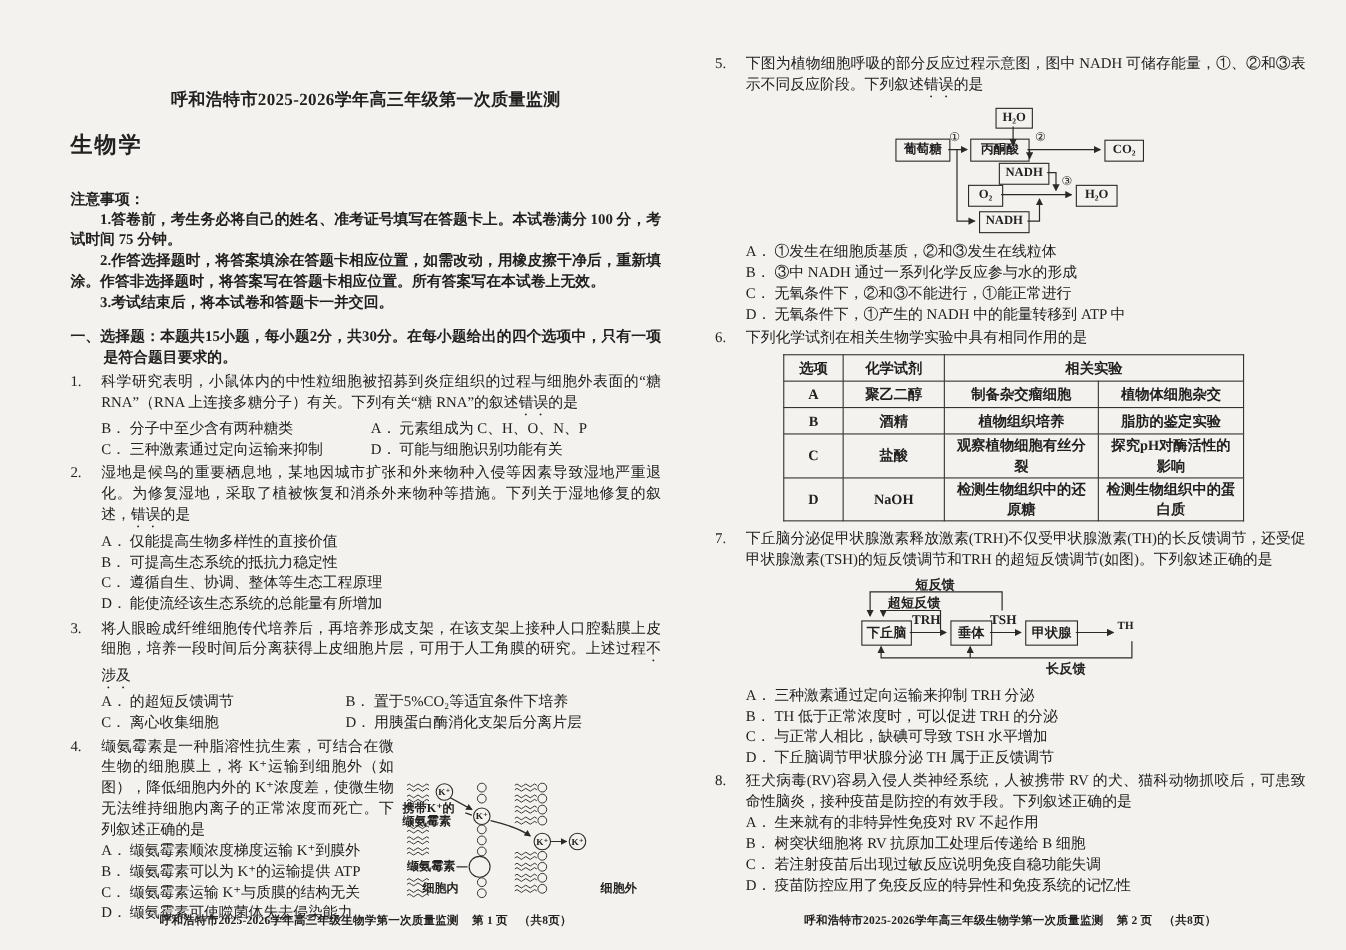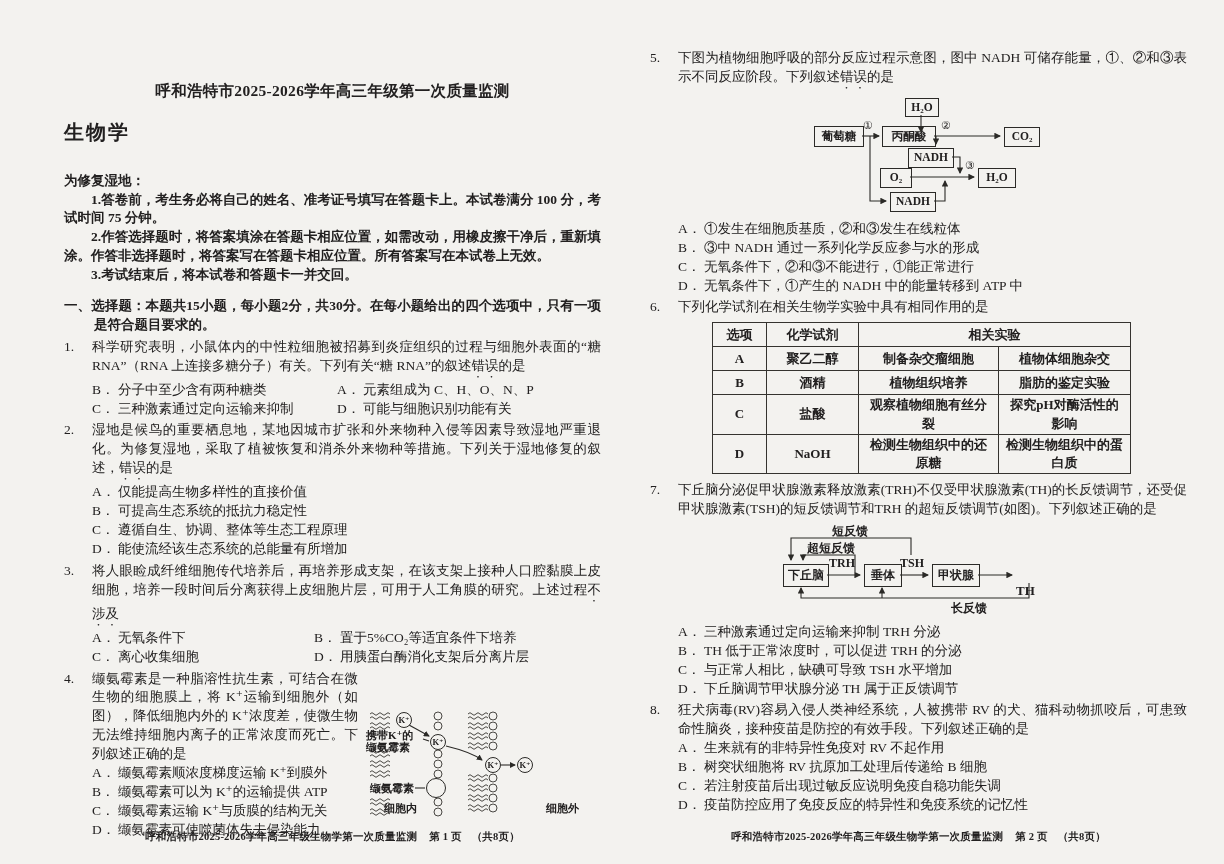--- a/index.html
+++ b/index.html
@@ -53,21 +53,21 @@
 </style>
 </head>
 <body>
 
 <div id="sheet">
 
   <div class="col" id="colL">
     <div class="title">呼和浩特市2025-2026学年高三年级第一次质量监测</div>
     <div class="subject">生物学</div>
 
-    <div class="notice-h">为修复湿地：</div>
+    <div class="notice-h">注意事项：</div>
     <p class="notice-item">1.答卷前，考生务必将自己的姓名、准考证号填写在答题卡上。本试卷满分 100 分，考试时间 75 分钟。</p>
     <p class="notice-item">2.作答选择题时，将答案填涂在答题卡相应位置，如需改动，用橡皮擦干净后，重新填涂。作答非选择题时，将答案写在答题卡相应位置。所有答案写在本试卷上无效。</p>
     <p class="notice-item">3.考试结束后，将本试卷和答题卡一并交回。</p>
 
     <div class="sechead"><span>一、选择题：</span><span>本题共15小题，每小题2分，共30分。在每小题给出的四个选项中，只有一项是符合题目要求的。</span></div>
 
     <div class="q">
       <div class="qnum">1.</div>
       <div class="qbody">
         <div class="stem"><span>科学研究表明，小鼠体内的中性粒细胞被招募到炎症组织的过程与细胞外表面的“糖 RNA”（RNA 上连接多糖分子）有关。下列有关“糖 RNA”的叙述</span><span class="emdot">错误</span><span>的是</span></div>
@@ -89,21 +89,21 @@
         <div class="opt"><span class="olab">C．</span><span>遵循自生、协调、整体等生态工程原理</span></div>
         <div class="opt"><span class="olab">D．</span><span>能使流经该生态系统的总能量有所增加</span></div>
       </div>
     </div>
 
     <div class="q">
       <div class="qnum">3.</div>
       <div class="qbody">
         <div class="stem"><span>将人眼睑成纤维细胞传代培养后，再培养形成支架，在该支架上接种人口腔黏膜上皮细胞，培养一段时间后分离获得上皮细胞片层，可用于人工角膜的研究。上述过程</span><span class="emdot">不涉及</span><span></span></div>
         <div class="opts2" style="grid-template-columns:222px 1fr;">
-          <div class="opt"><span class="olab">A．</span><span>无氧条件下</span></div>
+          <div class="opt"><span class="olab">A．</span><span>的超短反馈调节</span></div>
           <div class="opt"><span class="olab">B．</span><span>置于5%CO₂等适宜条件下培养</span></div>
           <div class="opt"><span class="olab">C．</span><span>离心收集细胞</span></div>
           <div class="opt"><span class="olab">D．</span><span>用胰蛋白酶消化支架后分离片层</span></div>
         </div>
       </div>
     </div>
 
     <div class="q">
       <div class="qnum">4.</div>
       <div class="qbody">
@@ -293,21 +293,21 @@
               <path d="M79,48 L79,31 L27,31 L27,36" marker-end="url(#ah7)"></path>
               <path d="M253,59 L253,74 L25,74 L25,64" marker-end="url(#ah7)"></path>
               <path d="M106,74 L106,64" marker-end="url(#ah7)"></path>
             </g>
           </svg>
           <div class="dbox" style="left:7px;top:40px;width:44px;height:21px;font-size:12px;">下丘脑</div>
           <div class="dbox" style="left:88px;top:40px;width:36px;height:21px;font-size:12px;">垂体</div>
           <div class="dbox" style="left:156px;top:40px;width:46px;height:21px;font-size:12px;">甲状腺</div>
           <span class="dlab hormone" style="left:53px;top:33px;">TRH</span>
           <span class="dlab hormone" style="left:124px;top:33px;">TSH</span>
-          <span class="dlab hormone" style="left:240px;top:60px;font-size:13px;">TH</span>
+          <span class="dlab hormone" style="left:240px;top:40px;font-size:10px;">TH</span>
           <span class="dlab fbl" style="left:56px;top:1px;">短反馈</span>
           <span class="dlab fbl" style="left:31px;top:18px;">超短反馈</span>
           <span class="dlab fbl" style="left:175px;top:78px;">长反馈</span>
         </div>
 
         <div class="opt"><span class="olab">A．</span><span>三种激素通过定向运输来抑制 TRH 分泌</span></div>
         <div class="opt"><span class="olab">B．</span><span>TH 低于正常浓度时，可以促进 TRH 的分泌</span></div>
         <div class="opt"><span class="olab">C．</span><span>与正常人相比，缺碘可导致 TSH 水平增加</span></div>
         <div class="opt"><span class="olab">D．</span><span>下丘脑调节甲状腺分泌 TH 属于正反馈调节</span></div>
       </div>

